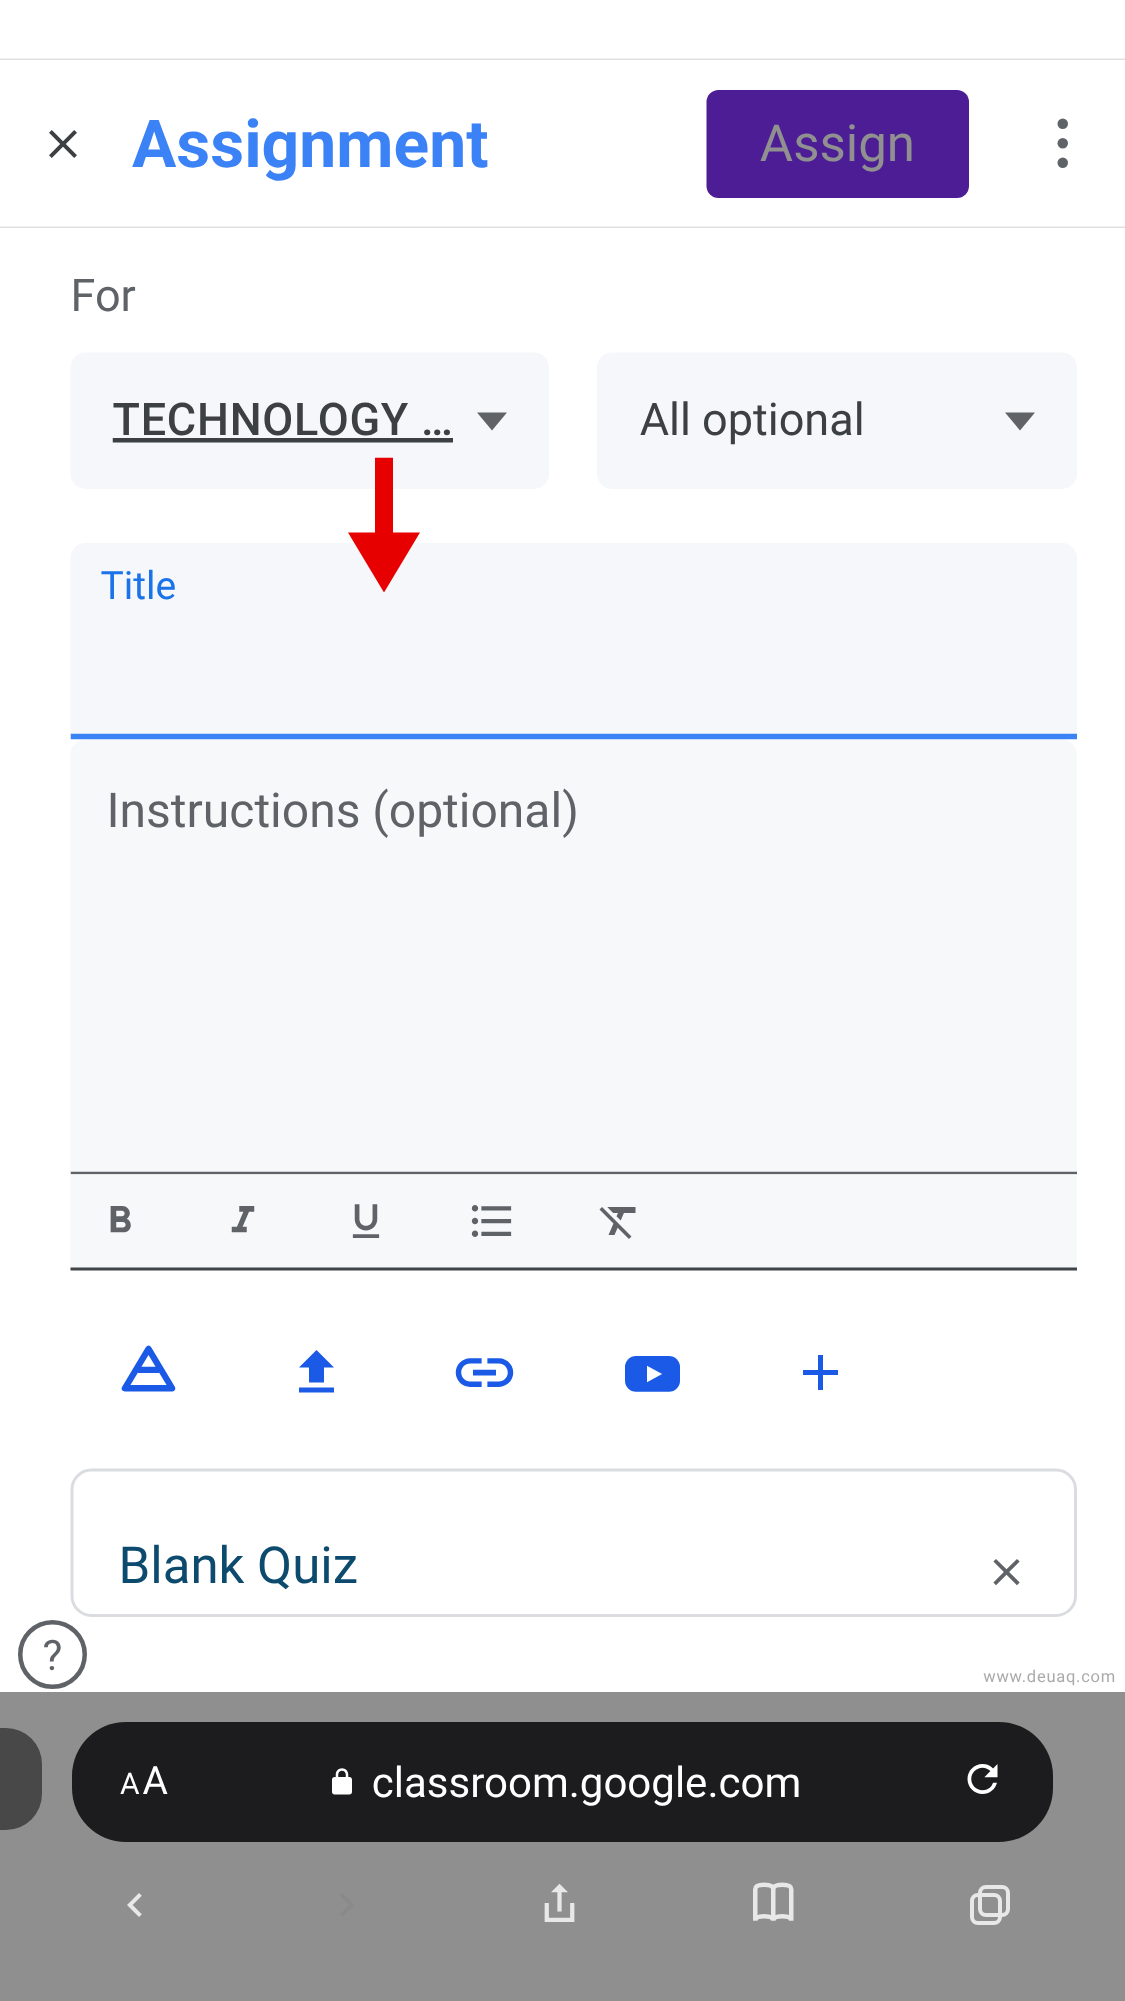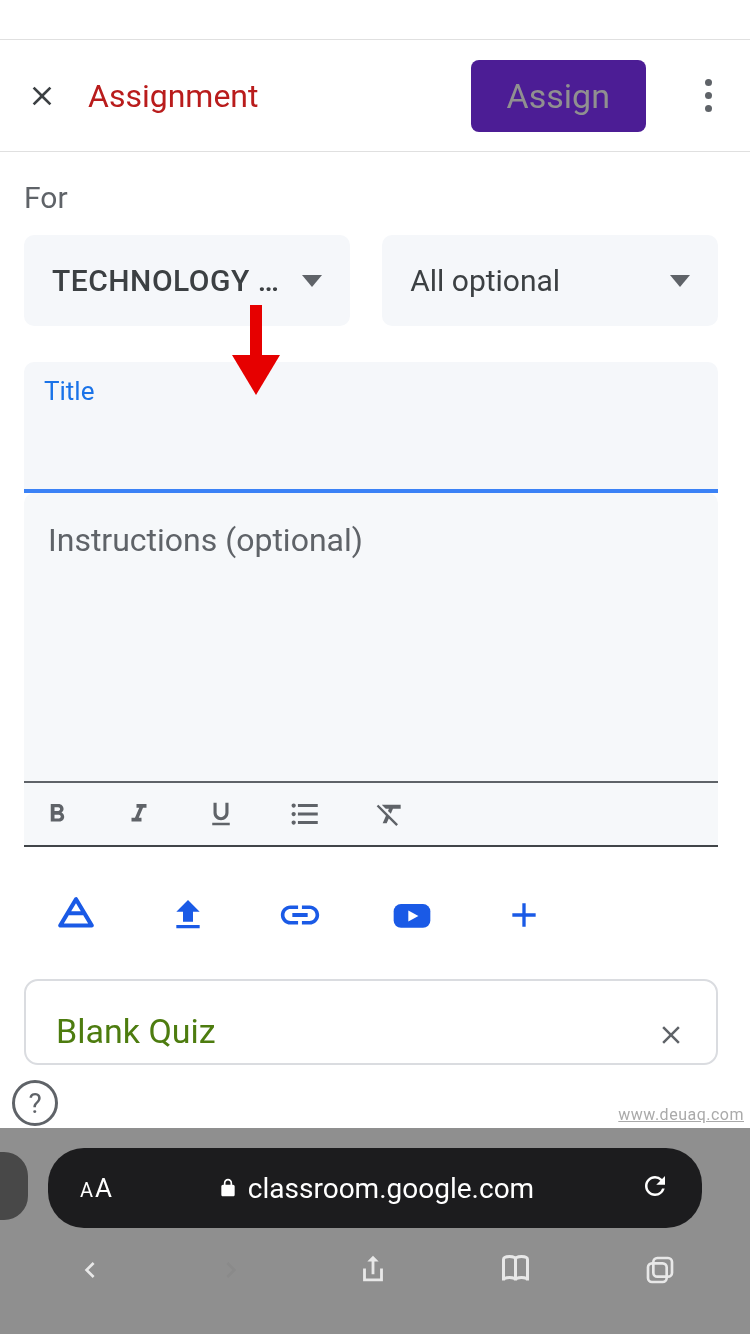--- a/index.html
+++ b/index.html
@@ -5,40 +5,40 @@
   * { box-sizing: border-box; margin: 0; padding: 0; font-family: -apple-system, Roboto, Arial, sans-serif; }
   body { width: 750px; height: 1334px; background: #fff; position: relative; overflow: hidden; }
 
   .status-bar { height: 40px; background: #fff; border-bottom: 1px solid #e0e0e0; }
 
   .header {
     display: flex; align-items: center; padding: 20px 24px;
     border-bottom: 1px solid #e0e0e0; gap: 28px; height: 112px;
   }
   .close-x { width: 36px; height: 36px; display:flex; align-items:center; justify-content:center; cursor:pointer; }
-  .page-title { font-size: 32px; font-weight: 400; color: #b91c1c; flex: 1; }
+  .page-title { font-size: 44px; font-weight: 700; color: #3b82f6; flex: 1; }
   .assign-btn {
     background: #4c1d95; color: #909090; font-size: 34px; font-weight: 400;
     border: none; border-radius: 8px; padding: 16px 36px; cursor: pointer;
   }
   .menu-dots { width: 36px; display:flex; flex-direction:column; align-items:center; gap:6px; cursor:pointer; margin-left: 16px; }
   .menu-dots span { width:7px; height:7px; border-radius:50%; background:#5f6368; }
 
-  .content { padding: 28px 32px 0 24px; }
+  .content { padding: 28px 32px 0 47px; }
   .for-label { font-size: 30px; color: #5f6368; margin-bottom: 20px; }
 
   .for-row { display: flex; gap: 32px; margin-bottom: 36px; }
   .chip {
     background: #f5f7fa; border-radius: 10px; padding: 28px 28px;
     display: flex; align-items: center; justify-content: space-between;
     cursor: pointer; flex: 1;
   }
   .chip.class { flex: 0 0 47%; }
   .chip-label { font-size: 30px; color: #3c4043; white-space: nowrap; overflow: hidden; text-overflow: ellipsis; }
-  .chip.class .chip-label { font-weight: 500; letter-spacing: 0.5px; }
+  .chip.class .chip-label { font-weight: 500; letter-spacing: 0.5px; text-decoration: underline; }
   .caret { width: 0; height: 0; border-left: 10px solid transparent; border-right: 10px solid transparent; border-top: 12px solid #5f6368; margin-left: 16px; }
 
   .title-field {
     background: #f5f7fa; border-radius: 10px 10px 0 0; padding: 14px 20px 40px 20px;
     border-bottom: 4px solid #3b82f6; position: relative;
   }
   .title-label { font-size: 26px; color: #1a73e8; }
   .title-input { border: none; background: transparent; width: 100%; font-size: 30px; margin-top: 8px; outline: none; }
 
   .arrow {
@@ -56,21 +56,21 @@
   .instructions-wrap { margin-bottom: 36px; }
 
   .attach-row { display: flex; gap: 48px; padding: 0 20px 32px 20px; }
   .attach-btn { width: 64px; height: 64px; display:flex; align-items:center; justify-content:center; cursor:pointer; }
 
   .quiz-card {
     border: 2px solid #dadce0; border-radius: 14px; padding: 30px 30px 12px 30px;
     display: flex; align-items: center; justify-content: space-between;
     margin: 0 0px;
   }
-  .quiz-title { font-size: 34px; color: #4d7c0f; }
+  .quiz-title { font-size: 34px; color: #0c4a6e; margin-top: 13px; }
   .quiz-x { font-size: 36px; color: #5f6368; cursor: pointer; align-self: flex-end; margin-bottom: -8px; }
 
   .help-badge {
     position: absolute; left: 12px; top: 1080px; width: 46px; height: 46px;
     border: 3px solid #5f6368; border-radius: 50%; display: flex; align-items: center; justify-content: center;
     font-size: 28px; color: #5f6368; background: #fff; z-index: 5;
   }
 
   .safari-overlay {
     position: absolute; left: 0; right: 0; bottom: 0; height: 206px;
@@ -86,21 +86,21 @@
   .aa .small { font-size: 20px; }
   .browser-toolbar {
     display: flex; justify-content: space-around; align-items: center;
     height: 88px; padding: 0 20px;
   }
   .tb-btn { cursor: pointer; }
   .black-nub {
     position: absolute; left: 0; top: 1152px; width: 28px; height: 68px;
     background: #000; border-radius: 0 24px 24px 0;
   }
-  .watermark { position:absolute; right:6px; bottom:210px; font-size:16px; color:#aaa; letter-spacing:0.5px;text-decoration:underline; }
+  .watermark { position:absolute; right:6px; bottom:210px; font-size:11px; color:#aaa; letter-spacing:0.5px; }
 </style>
 </head>
 <body>
 
 <div class="status-bar"></div>
 
 <div class="header">
   <div class="close-x">
     <svg width="32" height="32" viewBox="0 0 24 24">
         <path d="M19 6.41 17.59 5 12 10.59 6.41 5 5 6.41 10.59 12 5 17.59 6.41 19 12 13.41 17.59 19 19 17.59 13.41 12z" fill="#3c4043"></path>

